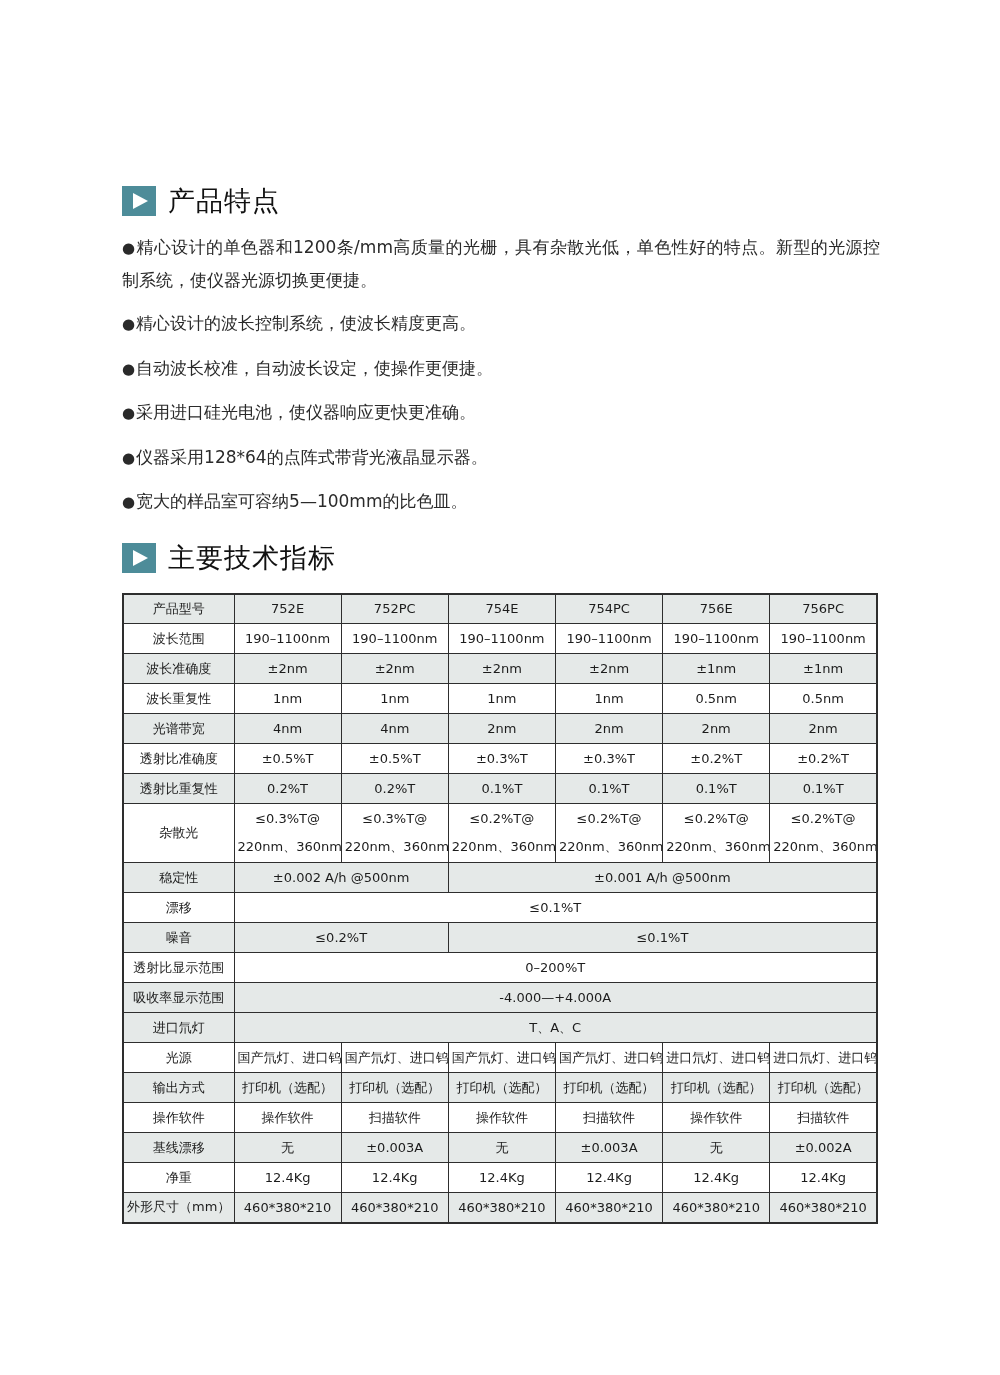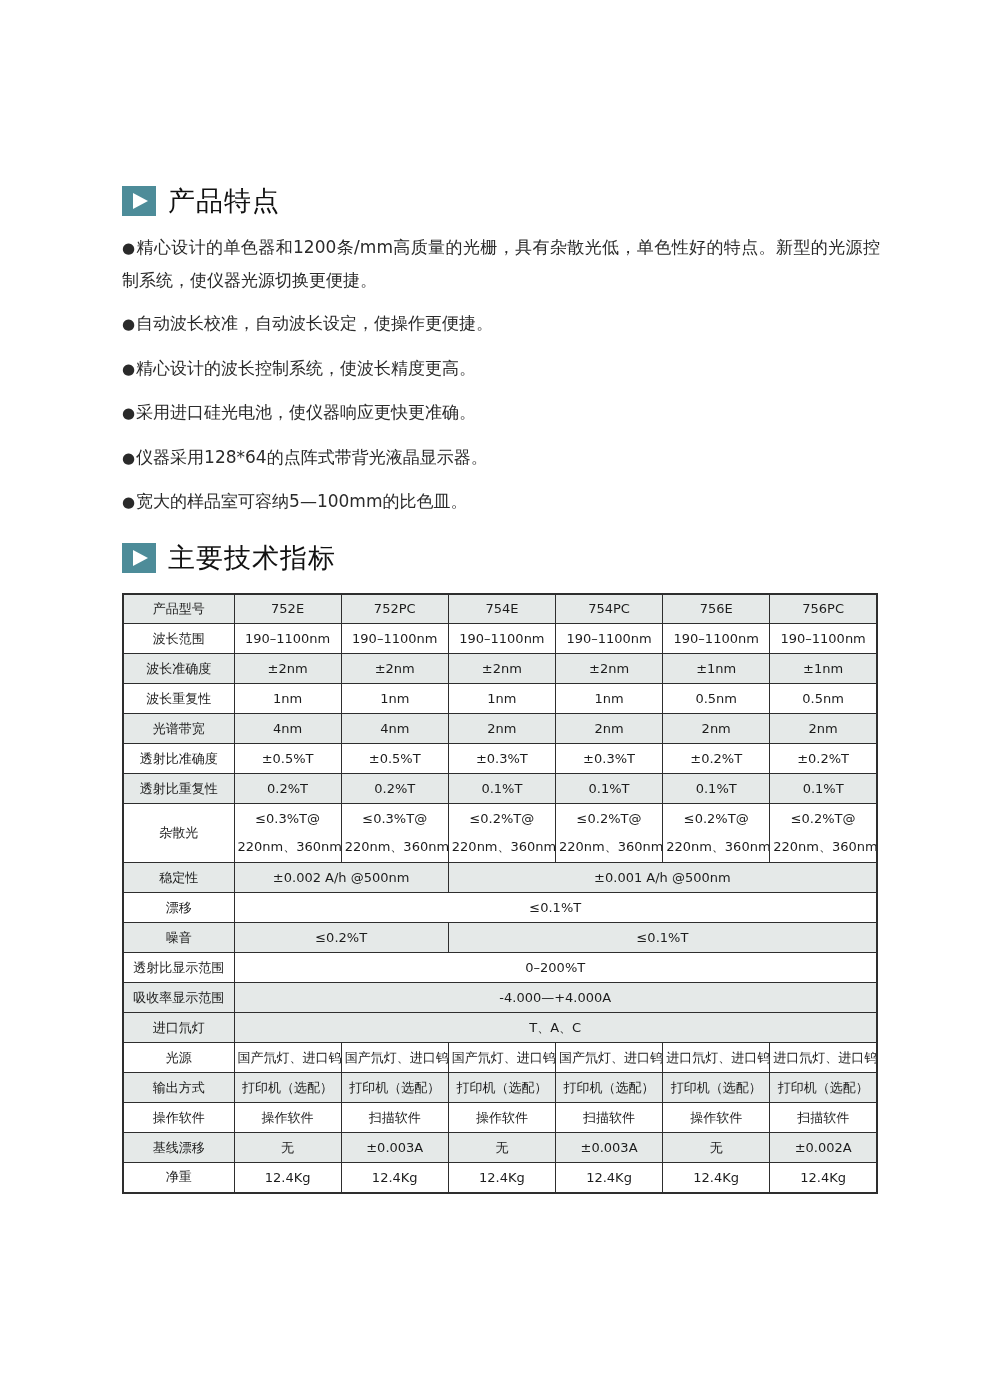--- a/index.html
+++ b/index.html
@@ -63,22 +63,22 @@
 
   <section>
     <div class="sec-header">
       <span class="play-icon">
           <span class="tri"></span>
         </span>
       <span class="sec-title">产品特点</span>
     </div>
     <ul class="bullets">
       <li><span class="dot">●</span><span>精心设计的单色器和1200条/mm高质量的光栅，具有杂散光低，单色性好的特点。新型的光源控制系统，使仪器光源切换更便捷。</span></li>
+      <li><span class="dot">●</span><span>精心设计的波长控制系统，使波长精度更高。</span></li>
       <li><span class="dot">●</span><span>自动波长校准，自动波长设定，使操作更便捷。</span></li>
-      <li><span class="dot">●</span><span>精心设计的波长控制系统，使波长精度更高。</span></li>
       <li><span class="dot">●</span><span>采用进口硅光电池，使仪器响应更快更准确。</span></li>
       <li><span class="dot">●</span><span>仪器采用128*64的点阵式带背光液晶显示器。</span></li>
       <li><span class="dot">●</span><span>宽大的样品室可容纳5—100mm的比色皿。</span></li>
     </ul>
   </section>
 
   <section>
     <div class="sec-header">
       <span class="play-icon">
           <span class="tri"></span>
@@ -251,18 +251,27 @@
             </tr>
             <tr class="">
               <td class="label-cell">净重</td>
               <td>12.4Kg</td>
               <td>12.4Kg</td>
               <td>12.4Kg</td>
               <td>12.4Kg</td>
               <td>12.4Kg</td>
               <td>12.4Kg</td>
             </tr>
+            <tr class="shaded">
+              <td class="label-cell">外形尺寸（mm）</td>
+              <td>460*380*210</td>
+              <td>460*380*210</td>
+              <td>460*380*210</td>
+              <td>460*380*210</td>
+              <td>460*380*210</td>
+              <td>460*380*210</td>
+            </tr>
           </tbody>
       </table>
     </div>
   </section>
 
 </div>
 
 </body></html>

